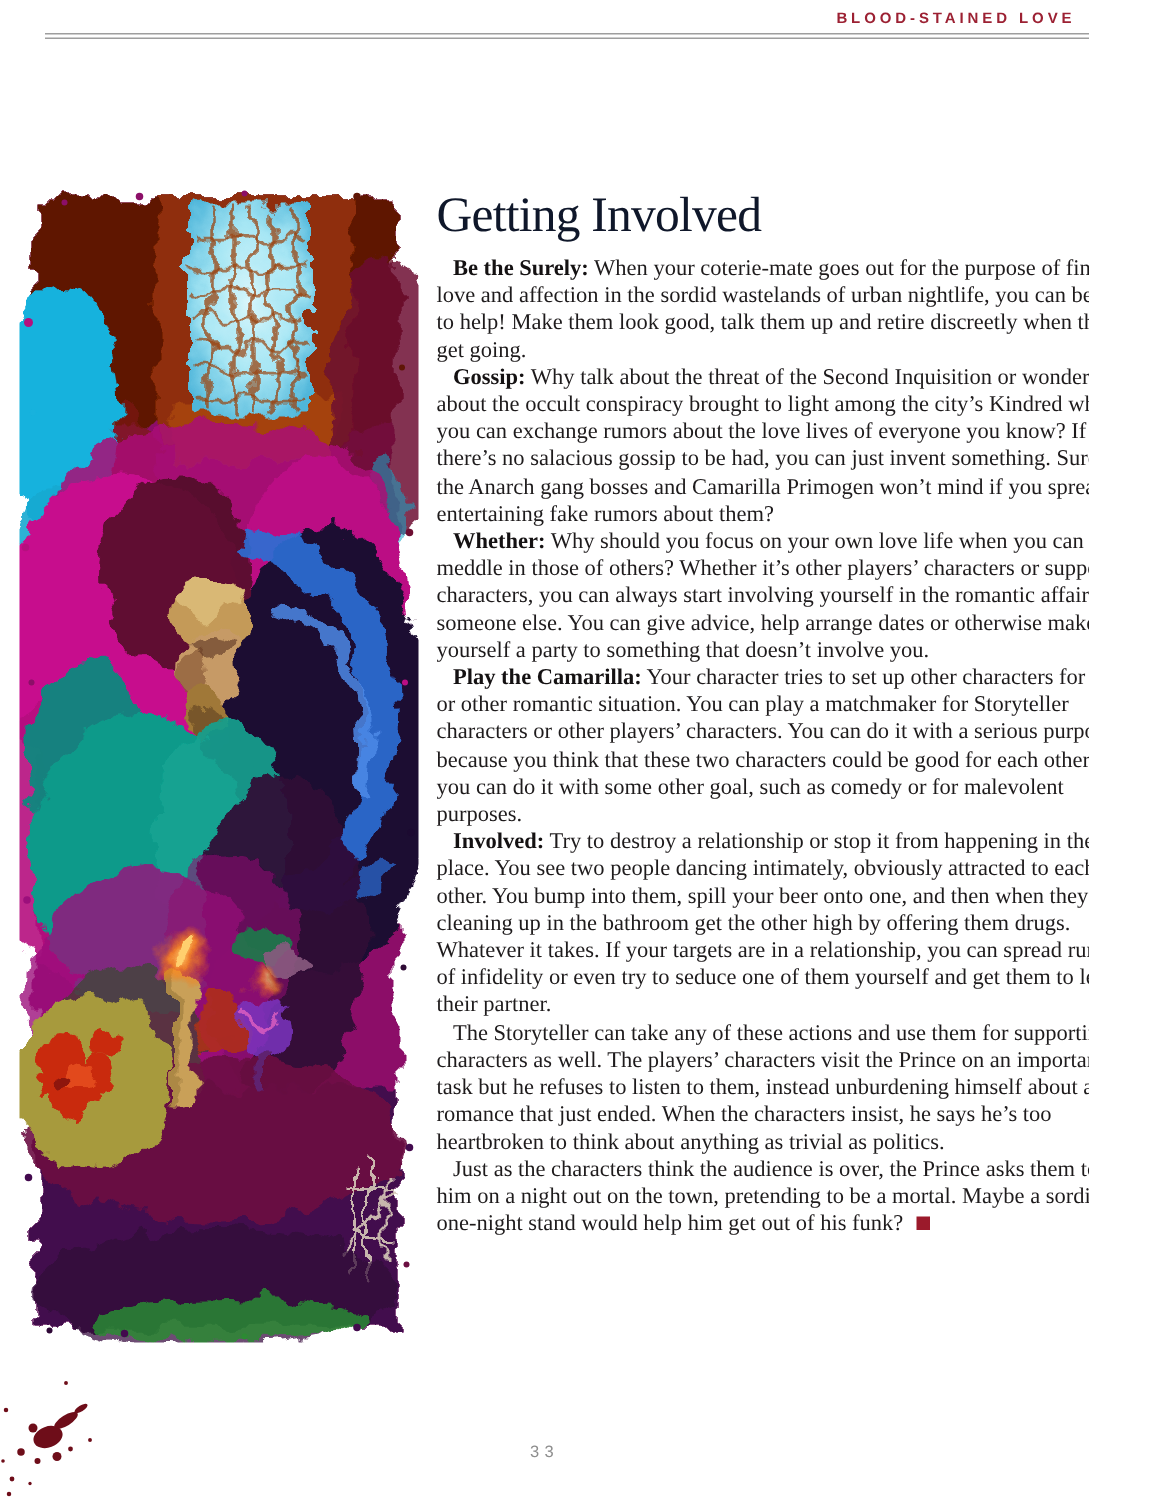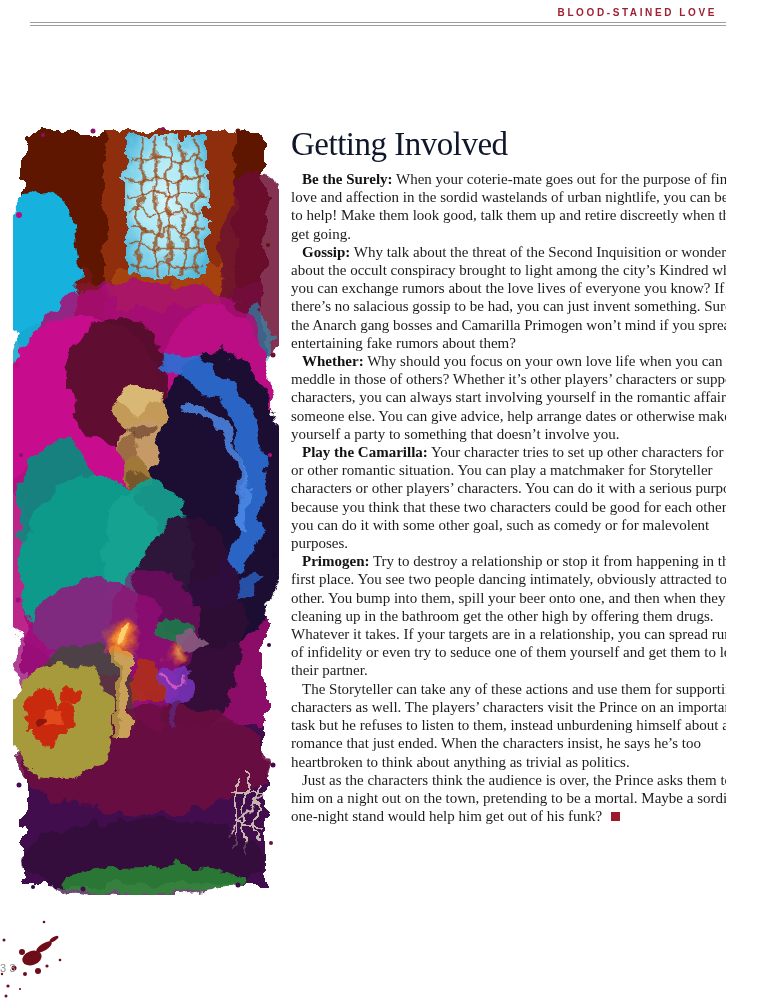--- a/index.html
+++ b/index.html
@@ -16,21 +16,21 @@
 
   .article{position:absolute;left:291px;top:125px;width:472px;}
   .title{margin:0 0 7px 0;font-weight:400;font-size:33px;line-height:38px;
     letter-spacing:-0.5px;color:#0f172a;}
   .article p{margin:0;font-size:15px;line-height:18.2px;color:#1e1b1c;}
   .entry,.closing{text-indent:11px;}
   .entry b{font-weight:700;color:#141112;}
   .endmark{display:inline-block;width:9px;height:9px;background:#9b1a2b;
     margin-left:5px;}
 
-  .pageno{position:absolute;left:0;right:0;top:962px;text-align:left;
+  .pageno{position:absolute;left:0;right:0;top:962px;text-align:center;
     font-family:"Liberation Sans",sans-serif;font-size:11px;
     letter-spacing:3.5px;color:#8e8e8e;}
 
   .blood{position:absolute;left:0;top:916px;}
 </style>
 </head>
 <body>
 
 <div class="page">
 
@@ -167,21 +167,21 @@
     </p>
     <p class="entry">
       <b>Whether:</b>
       <span>Why should you focus on your own love life when you can meddle in those of others? Whether it’s other players’ characters or supporting characters, you can always start involving yourself in the romantic affairs of someone else. You can give advice, help arrange dates or otherwise make yourself a party to something that doesn’t involve you.</span>
     </p>
     <p class="entry">
       <b>Play the Camarilla:</b>
       <span>Your character tries to set up other characters for a date or other romantic situation. You can play a matchmaker for Storyteller characters or other players’ characters. You can do it with a serious purpose because you think that these two characters could be good for each other. Or you can do it with some other goal, such as comedy or for malevolent purposes.</span>
     </p>
     <p class="entry">
-      <b>Primogen:</b>
+      <b>Involved:</b>
       <span>Try to destroy a relationship or stop it from happening in the first place. You see two people dancing intimately, obviously attracted to each other. You bump into them, spill your beer onto one, and then when they are cleaning up in the bathroom get the other high by offering them drugs. Whatever it takes. If your targets are in a relationship, you can spread rumors of infidelity or even try to seduce one of them yourself and get them to leave their partner.</span>
     </p>
 
     <p class="closing">The Storyteller can take any of these actions and use them for supporting characters as well. The players’ characters visit the Prince on an important task but he refuses to listen to them, instead unburdening himself about a romance that just ended. When the characters insist, he says he’s too heartbroken to think about anything as trivial as politics.</p>
     <p class="closing">
       <span>Just as the characters think the audience is over, the Prince asks them to take him on a night out on the town, pretending to be a mortal. Maybe a sordid one-night stand would help him get out of his funk?</span>
       <span class="endmark"></span>
     </p>
   </div>
 

